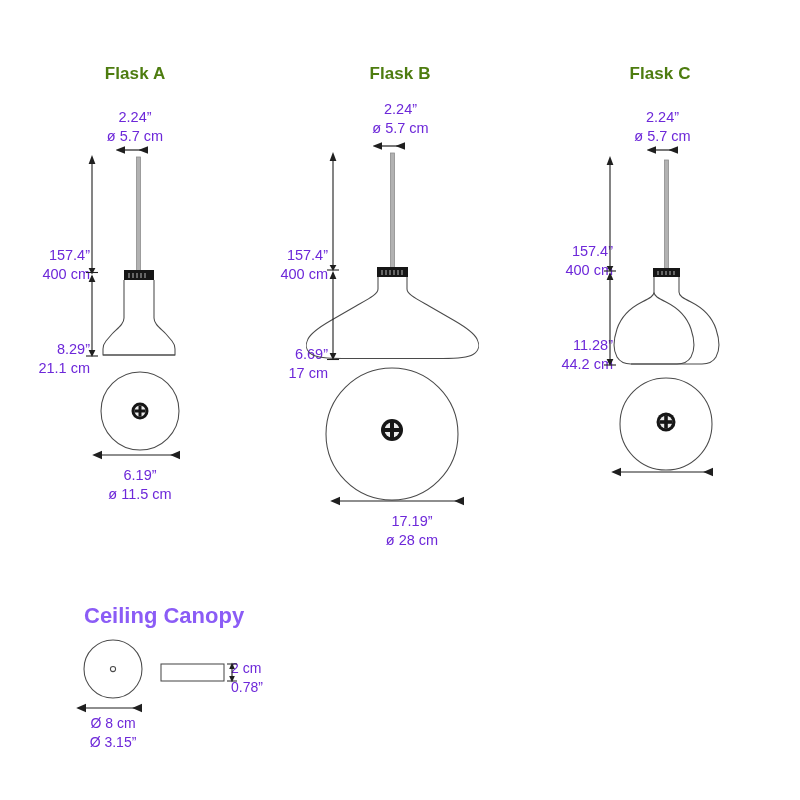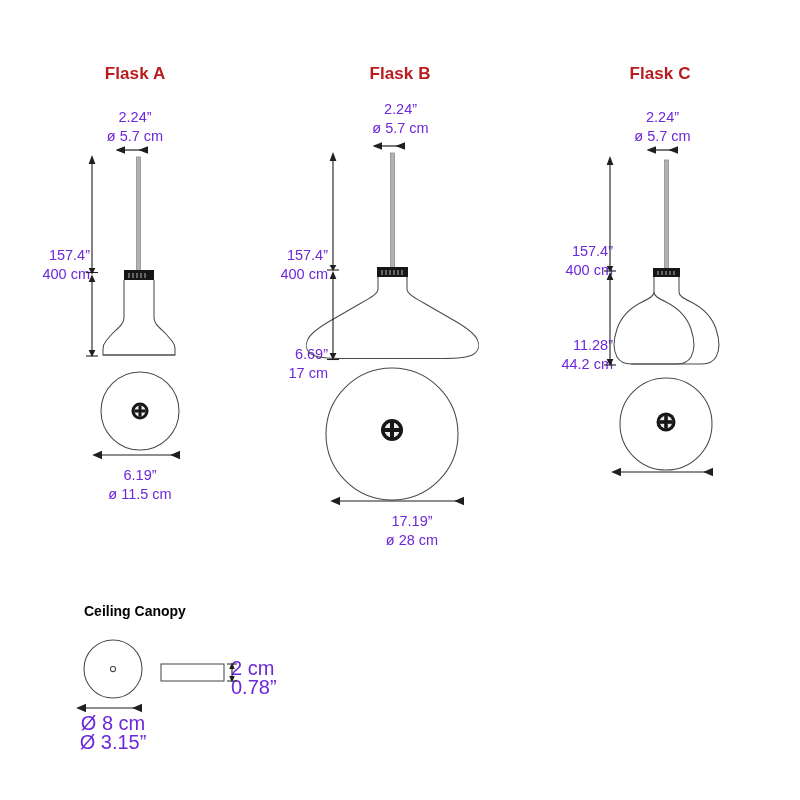--- a/index.html
+++ b/index.html
@@ -22,58 +22,62 @@
     width: 800px;
     height: 800px;
   }
   .abs { position: absolute; }
 
   .variant-title {
     font-size: 17px;
     font-weight: bold;
     letter-spacing: 0.1px;
     text-align: center;
-    color: #b91c1c;
+    color: #4d7c0f;
     white-space: nowrap;
   }
   .section-title {
-    font-size: 14px;
+    font-size: 22px;
     font-weight: bold;
-    color: #000000;
+    color: #8b5cf6;
     white-space: nowrap;
   }
   .dim-label {
     font-size: 14.5px;
     line-height: 19px;
     color: #6d28d9;
     white-space: nowrap;
   }
   .dim-label.center { text-align: center; }
   .dim-label.right  { text-align: right; margin-top: 48px; }
   .dim-label.left   { text-align: left; }
-  .dim-label.small  { font-size: 20px; line-height: 18.5px; }
+  .dim-label.small  { font-size: 14px; line-height: 18.5px; }
   svg { display: block; overflow: visible; }
 </style>
 </head>
 <body>
 
 <div id="sheet">
 
   <div class="abs variant-title" style="left:45px; top:64px; width:180px;">Flask A</div>
 
   <div class="abs dim-label center" style="left:85px; top:108px; width:100px;">
     <div>2.24”</div>
     <div>ø 5.7 cm</div>
   </div>
 
   <div class="abs dim-label right" style="left:20px; top:198px; width:70px;">
     <div>157.4”</div>
     <div>400 cm</div>
   </div>
 
+  <div class="abs dim-label right" style="left:14px; top:292px; width:76px;">
+    <div>8.29”</div>
+    <div>21.1 cm</div>
+  </div>
 
   <div class="abs dim-label center" style="left:90px; top:466px; width:100px;">
     <div>6.19”</div>
     <div>ø 11.5 cm</div>
   </div>
 
   <svg class="abs" style="left:0px; top:0px;" width="280" height="560">
     <defs>
       <marker id="arrH" markerWidth="9" markerHeight="9" refX="8" refY="4.5" orient="auto">
         <path d="M0,4.5 L9,0.6 L9,8.4 Z" fill="#1f1f1f"></path>

